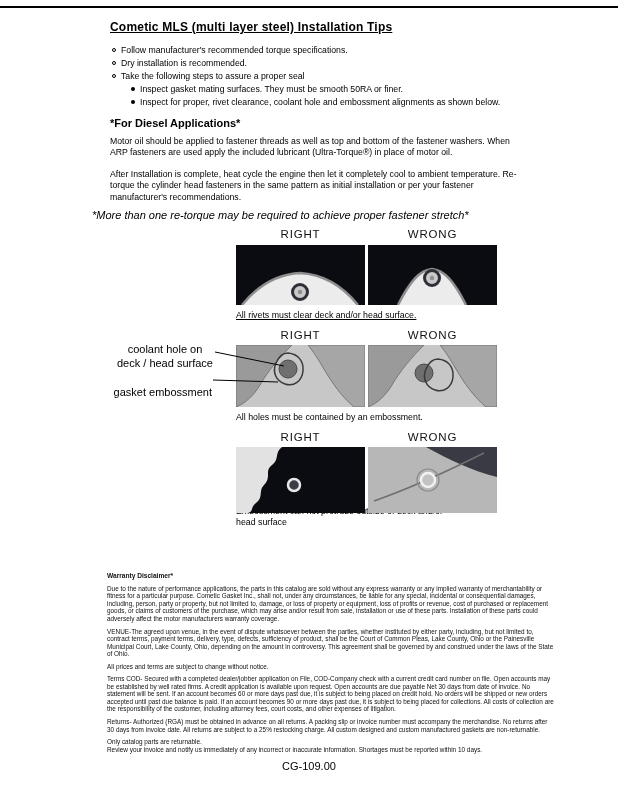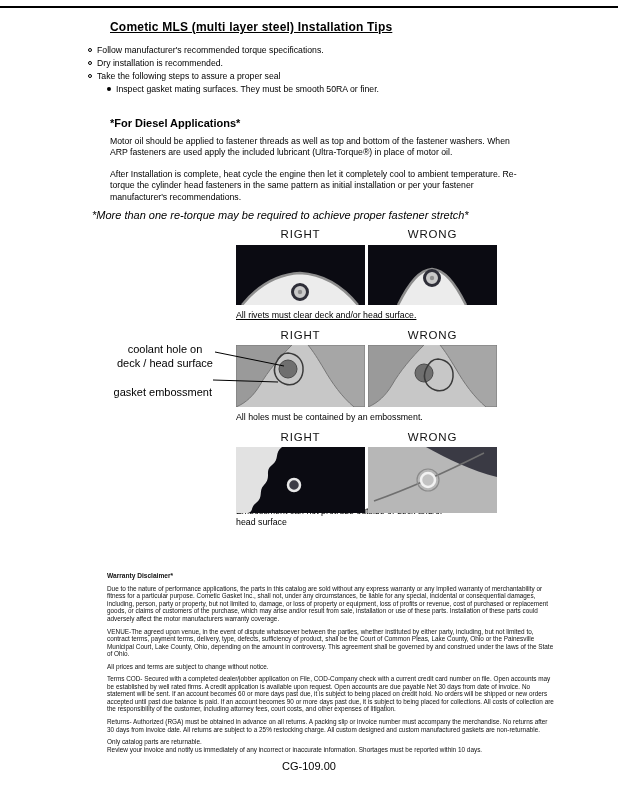--- a/index.html
+++ b/index.html
@@ -8,21 +8,21 @@
     position:relative; width:618px; height:800px; background:#ffffff;
     font-family:"Liberation Sans", sans-serif; color:#000; overflow:hidden;padding-left:23px;
   }
   .top-rule { position:absolute; top:6px; left:0; width:618px; height:2px; background:#000; }
 
   .title {
     position:absolute; top:20px; left:110px;
     font-size:12px; font-weight:bold; text-decoration:underline; letter-spacing:0.2px;
   }
 
-  .tips { position:absolute; top:45px; left:88px; width:420px; }
+  .tips { position:absolute; top:45px; left:112px; width:420px; }
   .tip { display:flex; align-items:flex-start; margin-bottom:2.5px; font-size:8.7px; line-height:1.2; }
   .tip.sub { margin-left:19px; }
   .marker { flex:0 0 auto; width:4px; height:4px; margin:3px 5px 0 0; border-radius:50%; }
   .marker.open { border:1px solid #000; }
   .marker.dot { background:#000; }
 
   .diesel-heading { position:absolute; top:117px; left:110px; font-size:11px; font-weight:bold; }
   .para { position:absolute; left:110px; width:408px; font-size:8.7px; line-height:1.32; }
   .para.p1 { top:136px; }
   .para.p2 { top:169px; }
@@ -69,20 +69,24 @@
       <span class="marker open"></span>
       <span>Dry installation is recommended.</span>
     </div>
     <div class="tip">
       <span class="marker open"></span>
       <span>Take the following steps to assure a proper seal</span>
     </div>
     <div class="tip sub">
       <span class="marker dot"></span>
       <span>Inspect gasket mating surfaces.  They must be smooth 50RA or finer.</span>
+    </div>
+    <div class="tip sub">
+      <span class="marker dot"></span>
+      <span>Inspect for proper, rivet clearance, coolant hole and embossment alignments as shown below.</span>
     </div>
   </div>
 
   <h2 class="diesel-heading">*For Diesel Applications*</h2>
   <p class="para p2">After Installation is complete, heat cycle the engine then let it completely cool to ambient temperature. Re-torque the cylinder head fasteners in the same pattern as initial installation or per your fastener manufacturer's recommendations.</p>
   <p class="para p1">Motor oil should be applied to fastener threads as well as top and bottom of the fastener washers. When ARP fasteners are used apply the included lubricant (Ultra-Torque®) in place of motor oil.</p>
   <p class="note">*More than one re-torque may be required to achieve proper fastener stretch*</p>
 
   <div class="diagrams">
 

